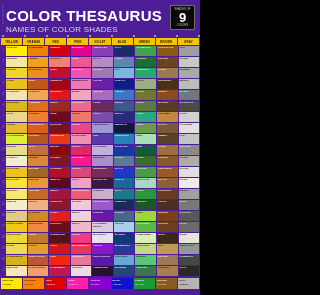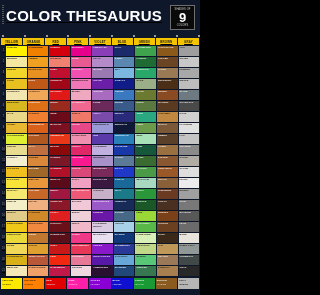--- a/index.html
+++ b/index.html
@@ -3,21 +3,21 @@
 <meta charset="utf-8">
 <title>Color Thesaurus</title>
 <style>
   html,body{margin:0;padding:0;}
   body{
     width:200px;height:295px;overflow:hidden;
     background:#000;
     font-family:"Liberation Sans",sans-serif;
     -webkit-font-smoothing:none;
   }
-  .poster{position:relative;width:200px;height:295px;background:#0f172a;text-decoration:underline;}
+  .poster{position:relative;width:200px;height:295px;background:#4c1d95;}
 
   
   .header{position:relative;height:34px;padding:4px 6px 0 6px;box-sizing:border-box;}
   .title{
     color:#ffffff;font-weight:bold;letter-spacing:.3px;
     font-size:15px;line-height:15px;margin:4px 0 0 0;white-space:nowrap;
   }
   .subtitle{
     color:#d9d9d9;font-size:8px;line-height:9px;margin-top:2px;
     letter-spacing:.2px;white-space:nowrap;font-weight:normal;
@@ -99,20 +99,21 @@
         <i></i>
         <i></i>
         <i></i>
         <i></i>
         <i></i>
         <i></i>
         <i></i>
         <i></i>
     </div>
     <div class="title">COLOR THESAURUS</div>
+    <div class="subtitle">NAMES OF COLOR SHADES</div>
     <div class="badge">
       <span class="badge-top">SHADES OF</span>
       <span class="badge-num">9</span>
       <span class="badge-bot">COLORS</span>
     </div>
   </div>
 
   <div class="tickrail" id="tick-rail">
       <i style="left: 2px;"></i>
       <i style="left: 23.7778px;"></i>

